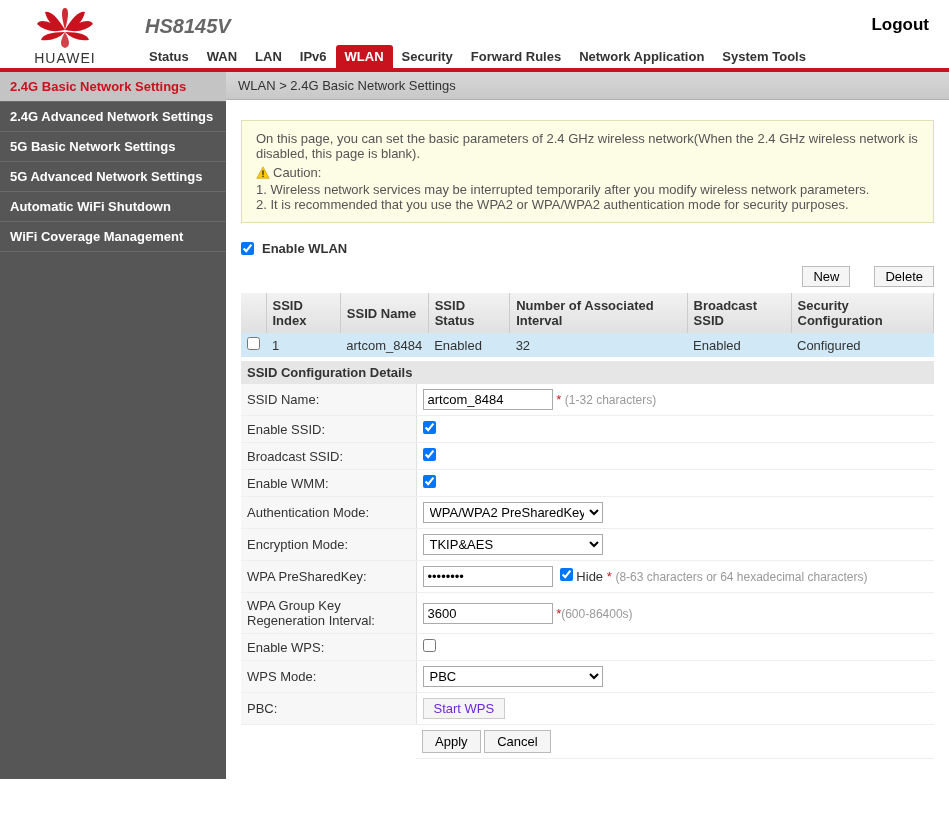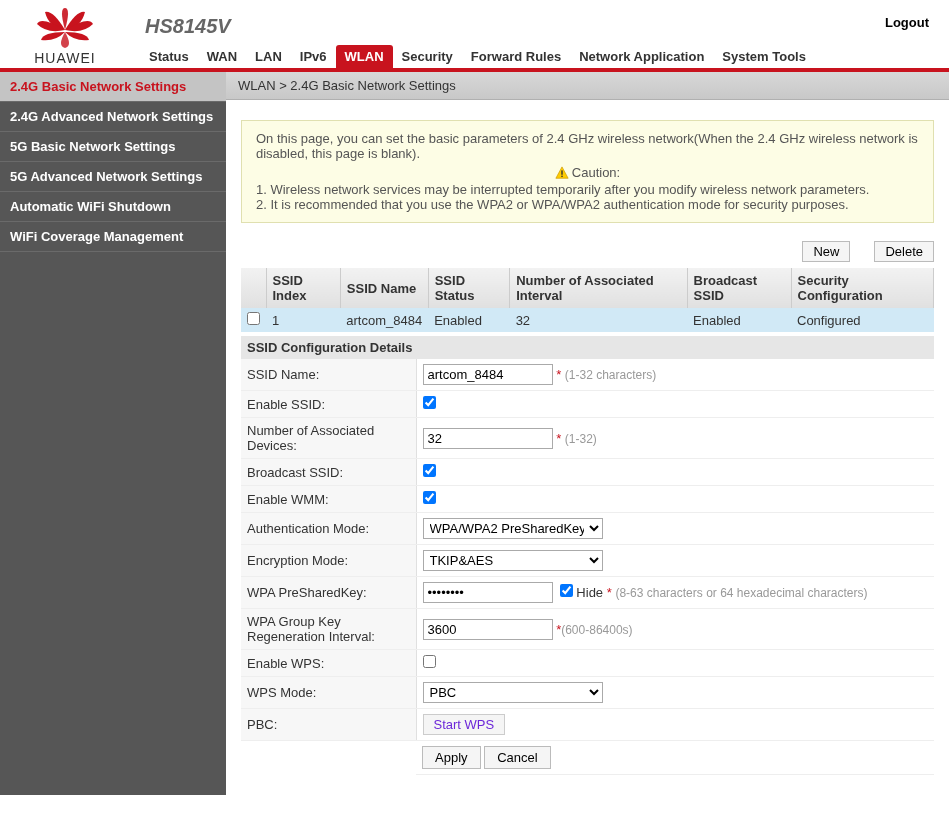--- a/index.html
+++ b/index.html
@@ -2,34 +2,34 @@
 <html><head>
 <meta charset="utf-8">
 <style>
 * { box-sizing: border-box; margin: 0; padding: 0; }
 body { font-family: Arial, Helvetica, sans-serif; font-size: 13px; color: #333; background: #fff; width: 949px; }
 .header { display: flex; align-items: center; padding: 5px 15px 0 15px; position: relative; height: 68px; }
 .logo { width: 100px; }
 .logo-petals { display: block; margin: 0 auto; }
 .logo-text { text-align: center; font-size: 14px; color: #333; letter-spacing: 1px; margin-top: 2px; }
 .model { font-size: 20px; font-weight: bold; color: #666; font-style: italic; margin-left: 30px; margin-top: -20px; }
-.logout { position: absolute; right: 20px; top: 15px; font-weight: bold; color: #000; cursor: pointer; font-size: 13px; }
+.logout { position: absolute; right: 20px; top: 15px; font-weight: bold; color: #000; cursor: pointer; font-size: 17px; }
 .topnav { display: flex; position: absolute; bottom: 0; left: 140px; gap: 0; }
 .topnav-item { padding: 4px 9px; font-size: 13px; font-weight: bold; color: #333; cursor: pointer; }
 .topnav-item.active { background: #c8131e; color: #fff; border-radius: 3px 3px 0 0; }
 .redbar { height: 4px; background: #c8131e; }
 .container { display: flex; min-height: 700px; }
 .sidebar { width: 226px; background: #565656; }
 .sidebar-item { padding: 7px 10px; color: #fff; font-weight: bold; font-size: 13px; border-bottom: 1px solid #6a6a6a; cursor: pointer; }
 .sidebar-item.active { background: #c4c4c4; color: #c8131e; }
 .main { flex: 1; background: #fff; }
 .breadcrumb { background: linear-gradient(#d8d8d8, #c8c8c8); padding: 6px 12px; font-size: 13px; color: #333; border-bottom: 1px solid #b0b0b0; }
 .content { padding: 20px 15px; }
 .infobox { background: #fdfde5; border: 1px solid #e0e0b0; padding: 10px 14px; font-size: 13px; color: #555; margin-bottom: 18px; }
-.infobox .caution-line { display: flex; align-items: center; gap: 3px; margin: 4px 0 2px 0; justify-content: center; }
+.infobox .caution-line { display: flex; align-items: center; gap: 3px; margin: 4px 0 2px 0; }
 .caution-icon { width: 14px; height: 14px; }
 .enable-row { display: flex; align-items: center; gap: 8px; margin-bottom: 10px; font-weight: bold; }
 .action-row { display: flex; justify-content: flex-end; gap: 24px; margin-bottom: 6px; }
 .btn { background: #f5f5f5; border: 1px solid #bbb; padding: 2px 10px; font-size: 13px; cursor: pointer; }
 .btn.wide { padding: 3px 12px; }
 table.ssid-table { width: 100%; border-collapse: collapse; font-size: 13px; }
 table.ssid-table th { background: linear-gradient(#f2f2f2, #e0e0e0); font-weight: bold; text-align: left; padding: 5px 6px; border-right: 1px solid #ccc; }
 table.ssid-table th.chk { width: 22px; }
 table.ssid-table td { padding: 4px 6px; background: #d1e9f6; }
 .section-header { background: #e6e6e6; padding: 4px 6px; font-weight: bold; margin-top: 4px; }
@@ -97,20 +97,24 @@
               <polygon points="8,1 15,14 1,14" fill="#ffcc00" stroke="#cc9900" stroke-width="0.8"></polygon>
               <rect x="7.2" y="5" width="1.6" height="5" fill="#333"></rect>
               <rect x="7.2" y="11" width="1.6" height="1.6" fill="#333"></rect>
             </svg>
           <span>Caution:</span>
         </div>
         <div>1. Wireless network services may be interrupted temporarily after you modify wireless network parameters.</div>
         <div>2. It is recommended that you use the WPA2 or WPA/WPA2 authentication mode for security purposes.</div>
       </div>
 
+      <div class="enable-row">
+        <input type="checkbox" checked="" style="">
+        <span>Enable WLAN</span>
+      </div>
 
       <div class="action-row">
         <button class="btn">New</button>
         <button class="btn">Delete</button>
       </div>
 
       <table class="ssid-table">
         <thead>
           <tr>
             <th class="chk"></th>
@@ -144,27 +148,20 @@
           <td>
             <input type="text" value="artcom_8484" style="">
             <span class="req">*</span> <span class="hint">(1-32 characters)</span>
           </td>
         </tr>
         <tr>
           <td class="label">Enable SSID:</td>
           <td><input type="checkbox" checked="" style=""></td>
         </tr>
         <tr>
-          <td class="label">Number of Associated Devices:</td>
-          <td>
-            <input type="text" value="32" style="">
-            <span class="req">*</span> <span class="hint">(1-32)</span>
-          </td>
-        </tr>
-        <tr>
           <td class="label">Broadcast SSID:</td>
           <td><input type="checkbox" checked="" style=""></td>
         </tr>
         <tr>
           <td class="label">Enable WMM:</td>
           <td><input type="checkbox" checked="" style=""></td>
         </tr>
         <tr>
           <td class="label">Authentication Mode:</td>
           <td><select><option>WPA/WPA2 PreSharedKey</option></select></td>

